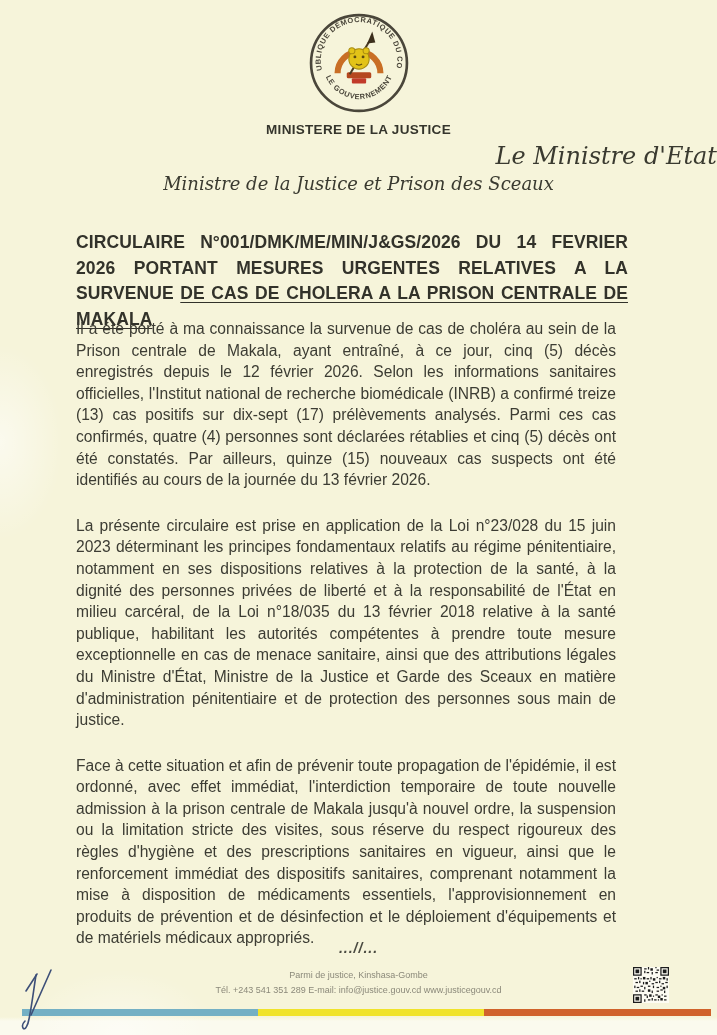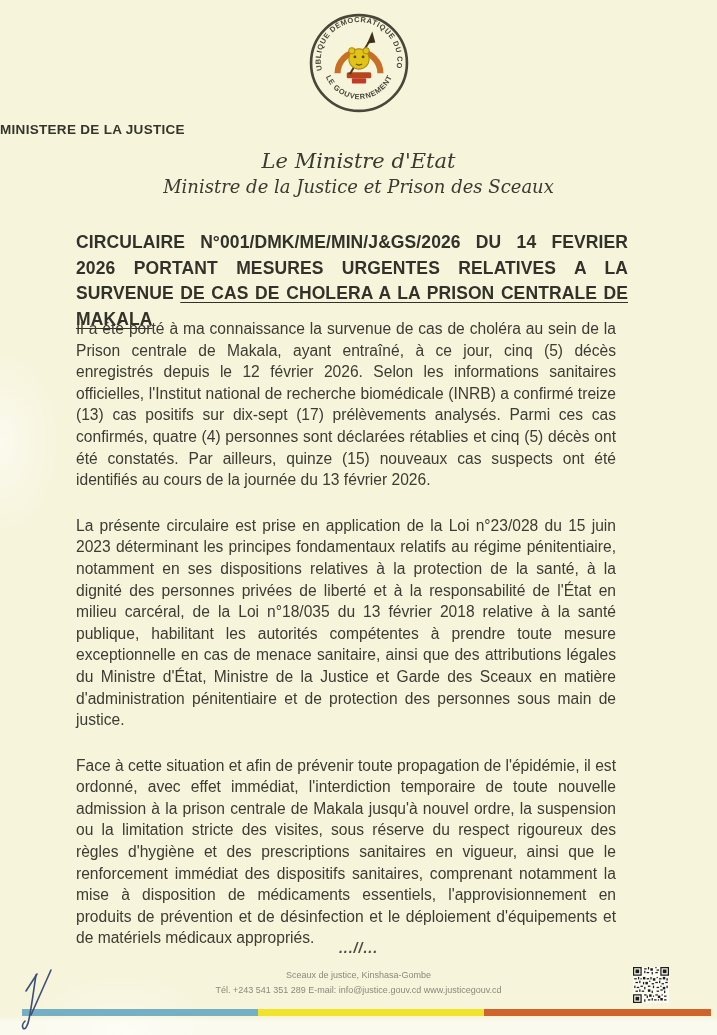--- a/index.html
+++ b/index.html
@@ -12,28 +12,28 @@
     position:relative;width:717px;height:1035px;
     background:
       radial-gradient(90px 140px at 0px 430px, rgba(255,255,255,.55), rgba(255,255,255,0) 70%),
       radial-gradient(140px 90px at 120px 1020px, rgba(255,255,255,.45), rgba(255,255,255,0) 70%),
       linear-gradient(#f6f4da 0 97.1%, #fbfaee 97.5% 100%);
   }
   
   .seal{display:block;margin:12px auto 0;width:102px;height:102px;}
   .seal-text{font:700 7.3px "Liberation Sans",sans-serif;fill:#4a463a;letter-spacing:.6px;}
   .ministry{
-    margin-top:8px;
+    text-align:center;margin-top:8px;
     font-weight:700;font-size:13.5px;letter-spacing:.3px;color:#35352c;
   }
   .script-line{
     text-align:center;font-family:"DejaVu Serif",serif;font-style:italic;
     color:#3a3a30;
   }
-  .script-1{font-size:21px;margin-top:12px;}
+  .script-1{font-size:24px;margin-top:5px;text-align:right;}
   .script-2{font-size:18px;margin-top:3px;}
   
   .col{position:absolute;left:76px;width:552px;}
   .title-block{
     top:218px;
     font-weight:700;font-size:17.5px;line-height:25.5px;color:#32322a;
     text-align:justify;letter-spacing:.1px;
   }
   .title-underlined{text-decoration:underline;text-underline-offset:3px;}
   .body-text{top:306px;}
@@ -104,21 +104,21 @@
   </div>
 
   <div class="col body-text">
     <p>Il a été porté à ma connaissance la survenue de cas de choléra au sein de la Prison centrale de Makala, ayant entraîné, à ce jour, cinq (5) décès enregistrés depuis le 12 février 2026. Selon les informations sanitaires officielles, l'Institut national de recherche biomédicale (INRB) a confirmé treize (13) cas positifs sur dix-sept (17) prélèvements analysés. Parmi ces cas confirmés, quatre (4) personnes sont déclarées rétablies et cinq (5) décès ont été constatés. Par ailleurs, quinze (15) nouveaux cas suspects ont été identifiés au cours de la journée du 13 février 2026.</p>
     <p>La présente circulaire est prise en application de la Loi n°23/028 du 15 juin 2023 déterminant les principes fondamentaux relatifs au régime pénitentiaire, notamment en ses dispositions relatives à la protection de la santé, à la dignité des personnes privées de liberté et à la responsabilité de l'État en milieu carcéral, de la Loi n°18/035 du 13 février 2018 relative à la santé publique, habilitant les autorités compétentes à prendre toute mesure exceptionnelle en cas de menace sanitaire, ainsi que des attributions légales du Ministre d'État, Ministre de la Justice et Garde des Sceaux en matière d'administration pénitentiaire et de protection des personnes sous main de justice.</p>
     <p>Face à cette situation et afin de prévenir toute propagation de l'épidémie, il est ordonné, avec effet immédiat, l'interdiction temporaire de toute nouvelle admission à la prison centrale de Makala jusqu'à nouvel ordre, la suspension ou la limitation stricte des visites, sous réserve du respect rigoureux des règles d'hygiène et des prescriptions sanitaires en vigueur, ainsi que le renforcement immédiat des dispositifs sanitaires, comprenant notamment la mise à disposition de médicaments essentiels, l'approvisionnement en produits de prévention et de désinfection et le déploiement d'équipements et de matériels médicaux appropriés.</p>
   </div>
 
   <div class="divider">...//...</div>
 
-  <div class="footer-line footer-address">Sceaux de justice, Kinshasa-Gombe</div>
+  <div class="footer-line footer-address">Parmi de justice, Kinshasa-Gombe</div>
   <div class="footer-line footer-contact">Tél. +243 541 351 289 E-mail: info@justice.gouv.cd www.justicegouv.cd</div>
 
   <div class="flag-stripe">
     <div class="seg seg-blue" style="background:#74b0c4;"></div>
     <div class="seg seg-yellow" style="background:#f0e32a;"></div>
     <div class="seg seg-red" style="background:#d0622b;"></div>
   </div>
 
   <svg class="qr" viewBox="0 0 29 29">
     <rect width="29" height="29" fill="#fdfcf3"></rect>

